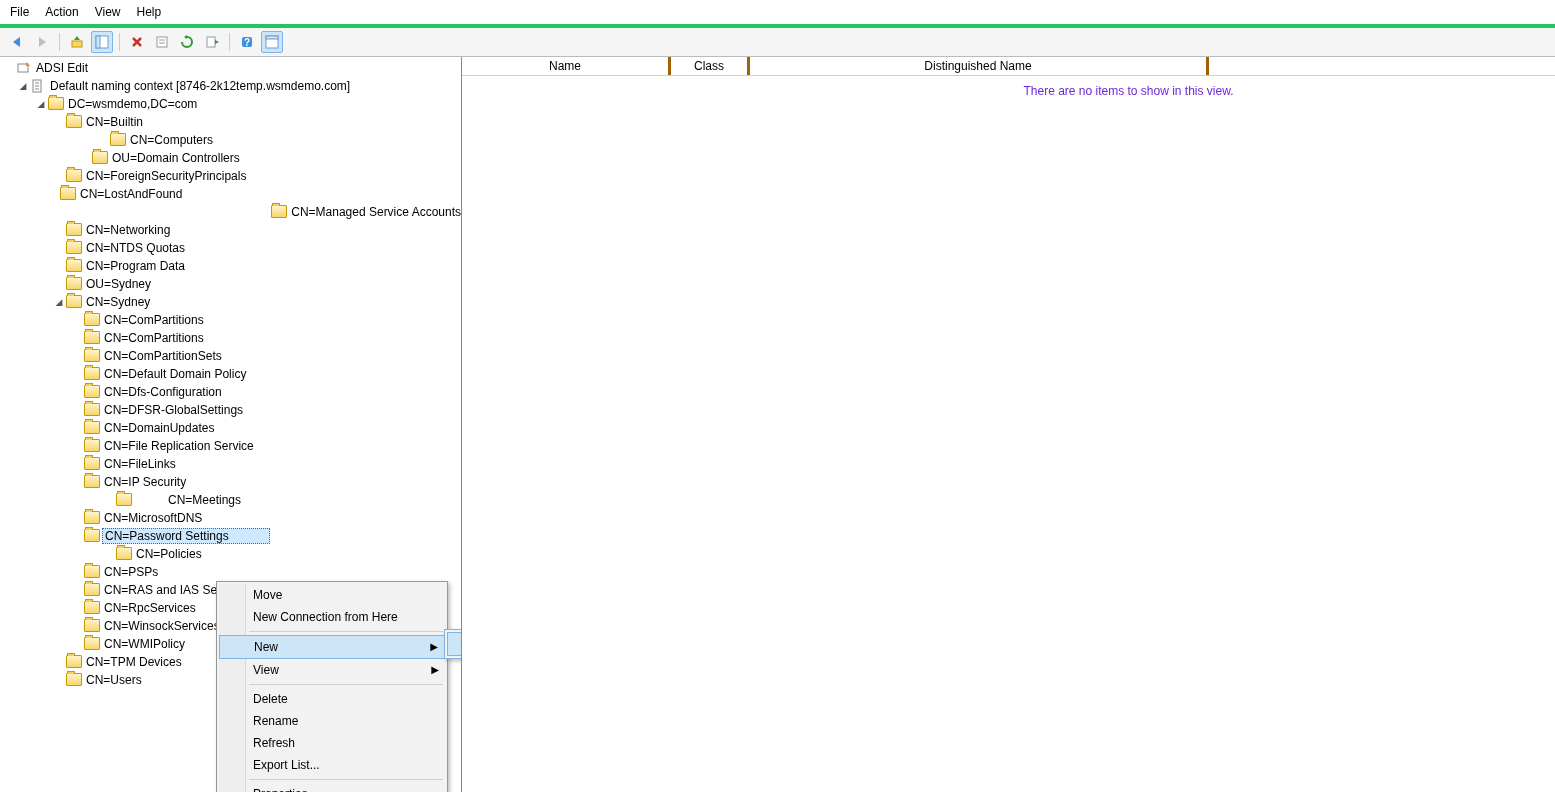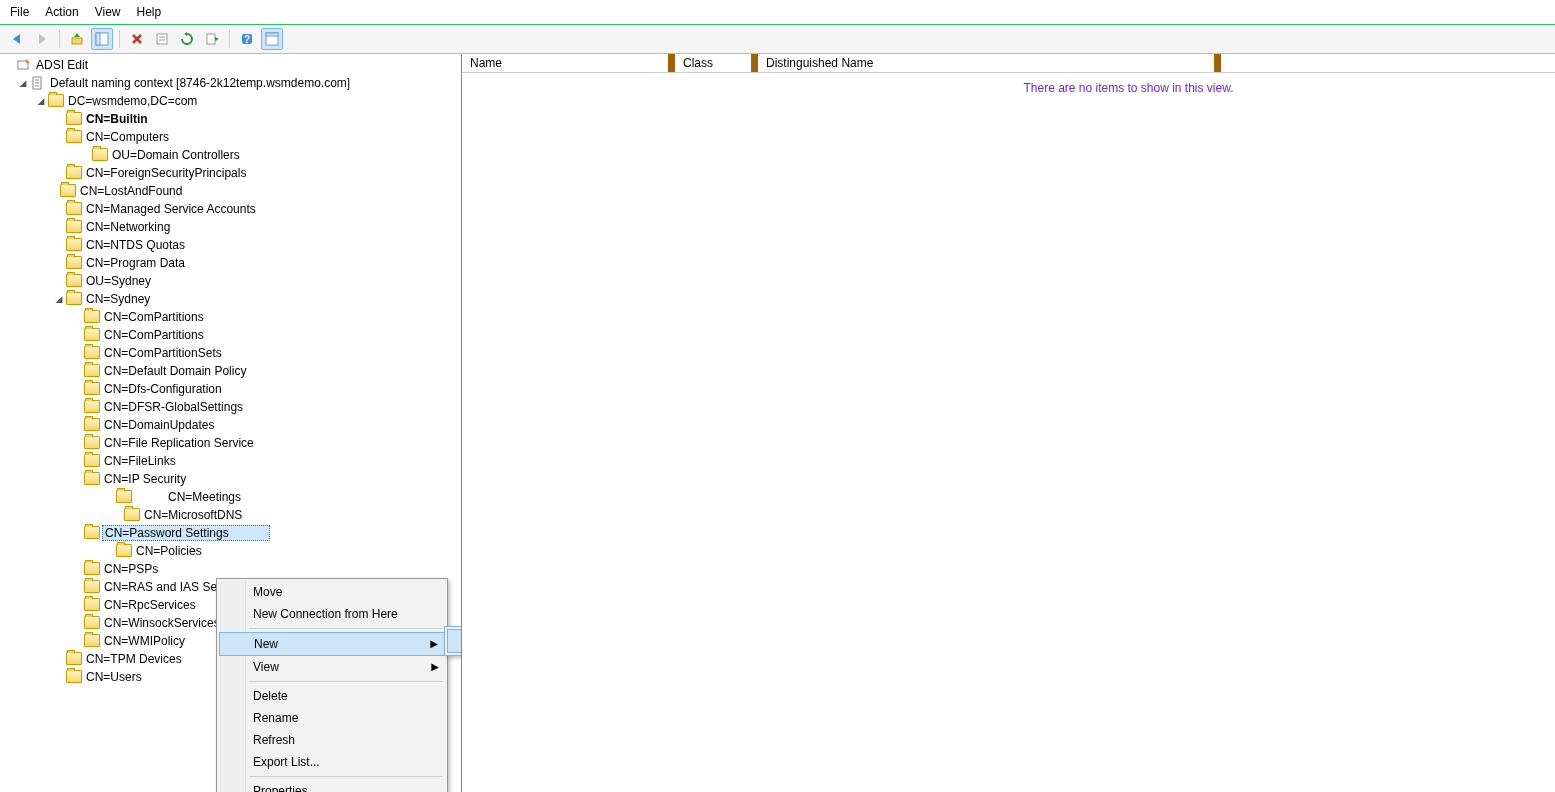--- a/index.html
+++ b/index.html
@@ -11,21 +11,21 @@
     font-size: 12px;
     color: #000;
     background: #fff;
     overflow: hidden;
   }
   .menubar {
     display: flex;
     align-items: center;
     gap: 16px;
     padding: 3px 10px;
-    border-bottom: 1px solid #22c55e;
+    border-bottom: 4px solid #22c55e;
     height: 18px;
     background: #fff;
   }
   .menubar .menuitem { cursor: default; }
   .toolbar {
     display: flex;
     align-items: center;
     gap: 3px;
     padding: 3px 6px;
     border-bottom: 1px solid #bbb;
@@ -66,22 +66,23 @@
     flex-direction: column;
     background: #fff;
   }
   .col-headers {
     display: flex;
     border-bottom: 1px solid #d0d0d0;
     background: #fff;
   }
   .col-header {
     padding: 2px 8px;
-    border-right: 7px solid #a16207;
+    border-right: 3px solid #a16207;
     font-weight: normal;
+    text-align: center;
   }
   .col-name  { width: 190px; }
   .col-class { width: 60px; }
   .col-dn    { flex: 1; max-width: 440px; }
   .empty-msg {
     text-align: center;
     padding-top: 8px;
     color: #6d28d9;
     margin-left: 240px;
   }
@@ -313,28 +314,28 @@
 
       <div class="tree-row" style="padding-left:36px">
         <span class="tog">◢</span>
         <span class="icon">
             <div class="folder-icon"></div>
           </span>
         <span>DC=wsmdemo,DC=com</span>
       </div>
 
       <div id="dc-children">
-          <div class="tree-row" style="padding-left: 54px; font-weight: bold;">
+          <div class="tree-row" style="padding-left: 54px;">
             <span class="tog"></span>
             <span class="icon">
               <div class="folder-icon"></div>
             </span>
             <span>CN=Builtin</span>
           </div>
-          <div class="tree-row" style="padding-left: 54px;">
+          <div class="tree-row" style="padding-left: 54px; margin-left: 44px;">
             <span class="tog"></span>
             <span class="icon">
               <div class="folder-icon"></div>
             </span>
             <span>CN=Computers</span>
           </div>
           <div class="tree-row" style="padding-left: 80px;">
             <span class="tog"></span>
             <span class="icon">
               <div class="folder-icon"></div>
@@ -348,21 +349,21 @@
             </span>
             <span>CN=ForeignSecurityPrincipals</span>
           </div>
           <div class="tree-row" style="padding-left: 48px;">
             <span class="tog"></span>
             <span class="icon">
               <div class="folder-icon"></div>
             </span>
             <span>CN=LostAndFound</span>
           </div>
-          <div class="tree-row" style="padding-left: 54px;">
+          <div class="tree-row" style="padding-left: 54px; justify-content: flex-end;">
             <span class="tog"></span>
             <span class="icon">
               <div class="folder-icon"></div>
             </span>
             <span>CN=Managed Service Accounts</span>
           </div>
           <div class="tree-row" style="padding-left: 54px;">
             <span class="tog"></span>
             <span class="icon">
               <div class="folder-icon"></div>
@@ -471,21 +472,21 @@
             </span>
             <span>CN=IP Security</span>
           </div>
           <div class="tree-row" style="padding-left: 72px; gap: 32px;">
             <span class="tog"></span>
             <span class="icon">
               <div class="folder-icon"></div>
             </span>
             <span>CN=Meetings</span>
           </div>
-          <div class="tree-row" style="padding-left: 112px;">
+          <div class="tree-row" style="padding-left: 72px;">
             <span class="tog"></span>
             <span class="icon">
               <div class="folder-icon"></div>
             </span>
             <span>CN=MicrosoftDNS</span>
           </div>
         </div>
 
       <div class="tree-row" style="padding-left:72px">
         <span class="tog"></span>

